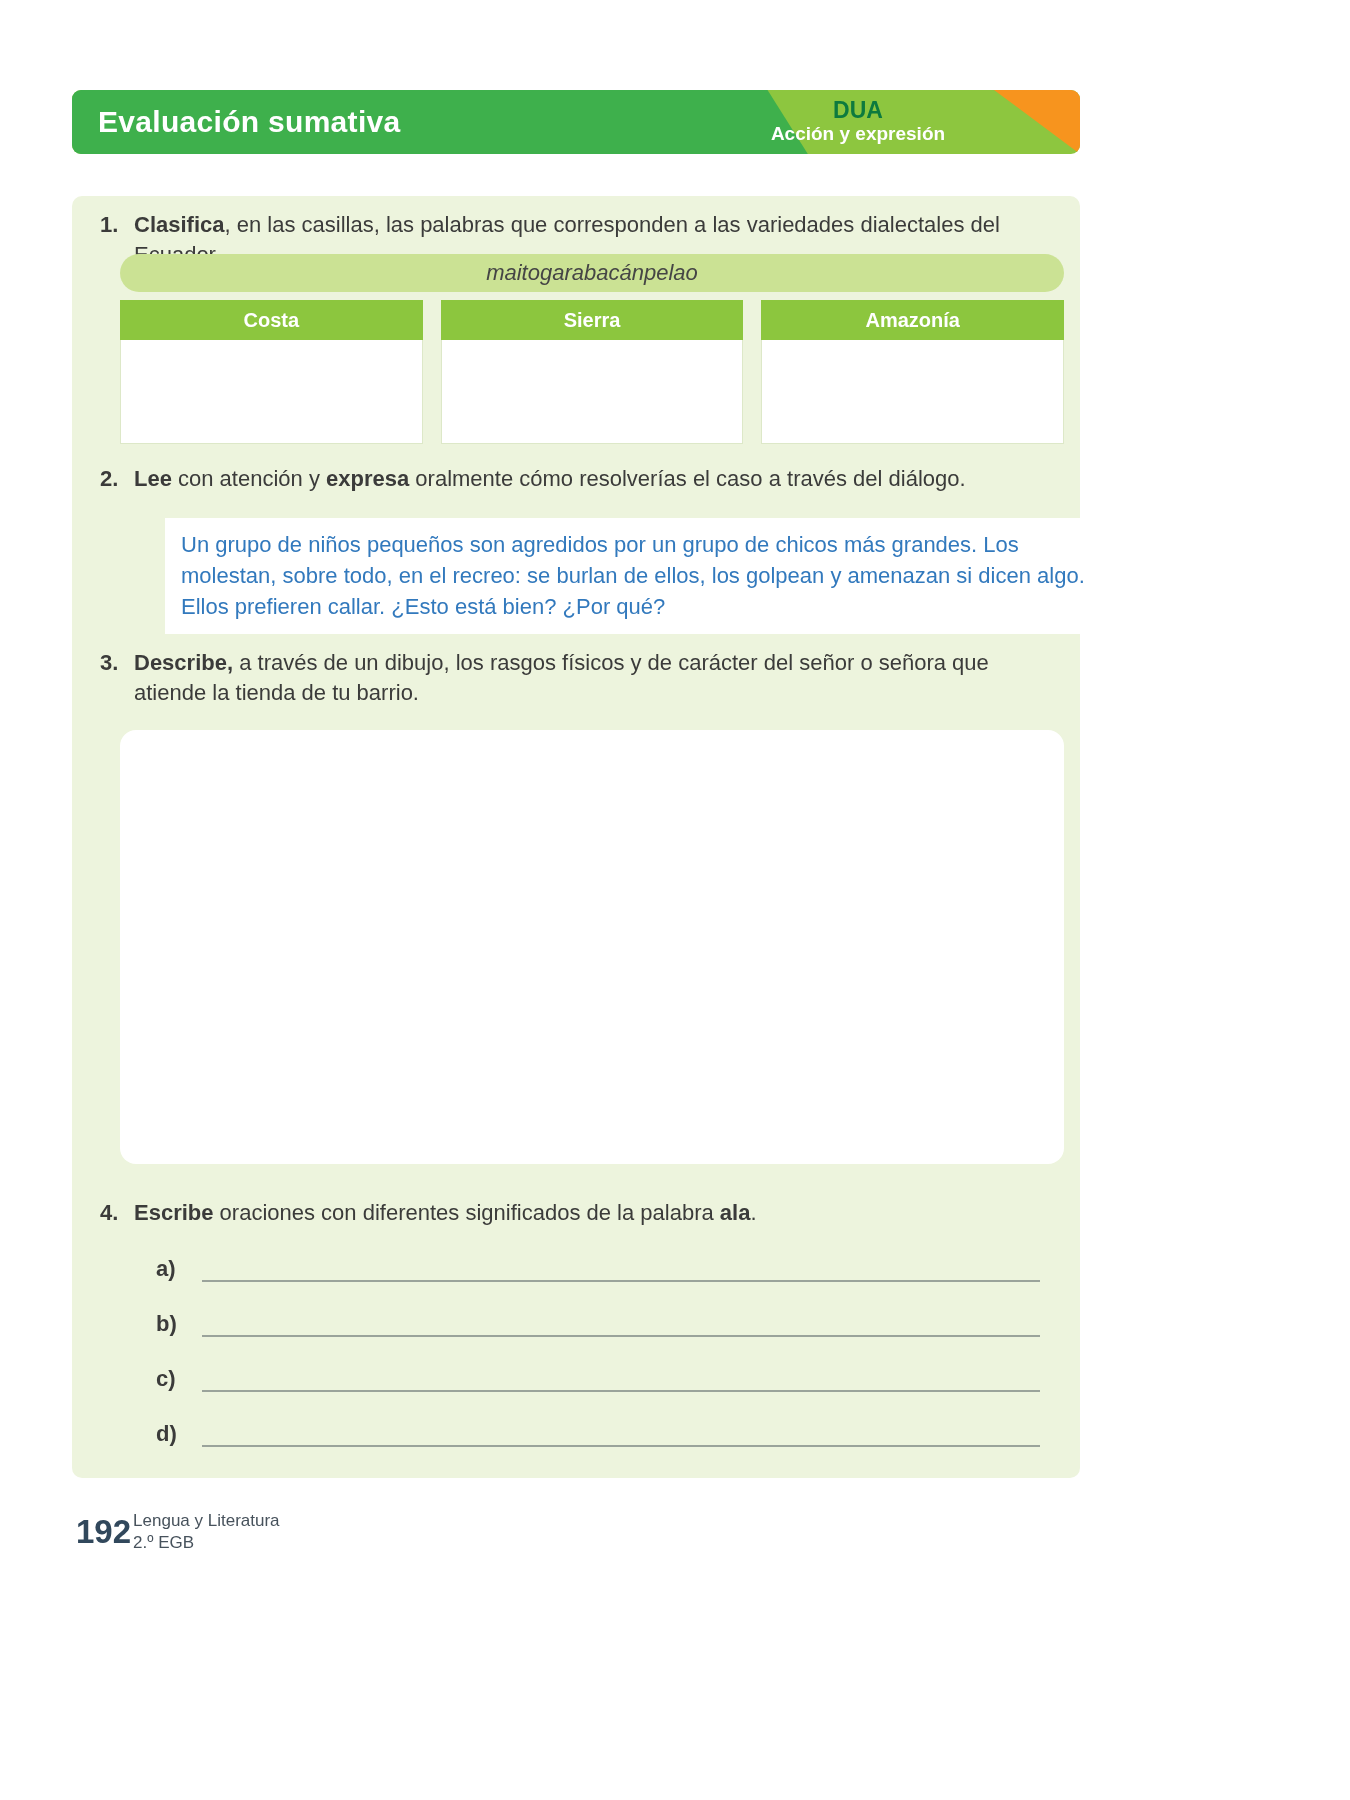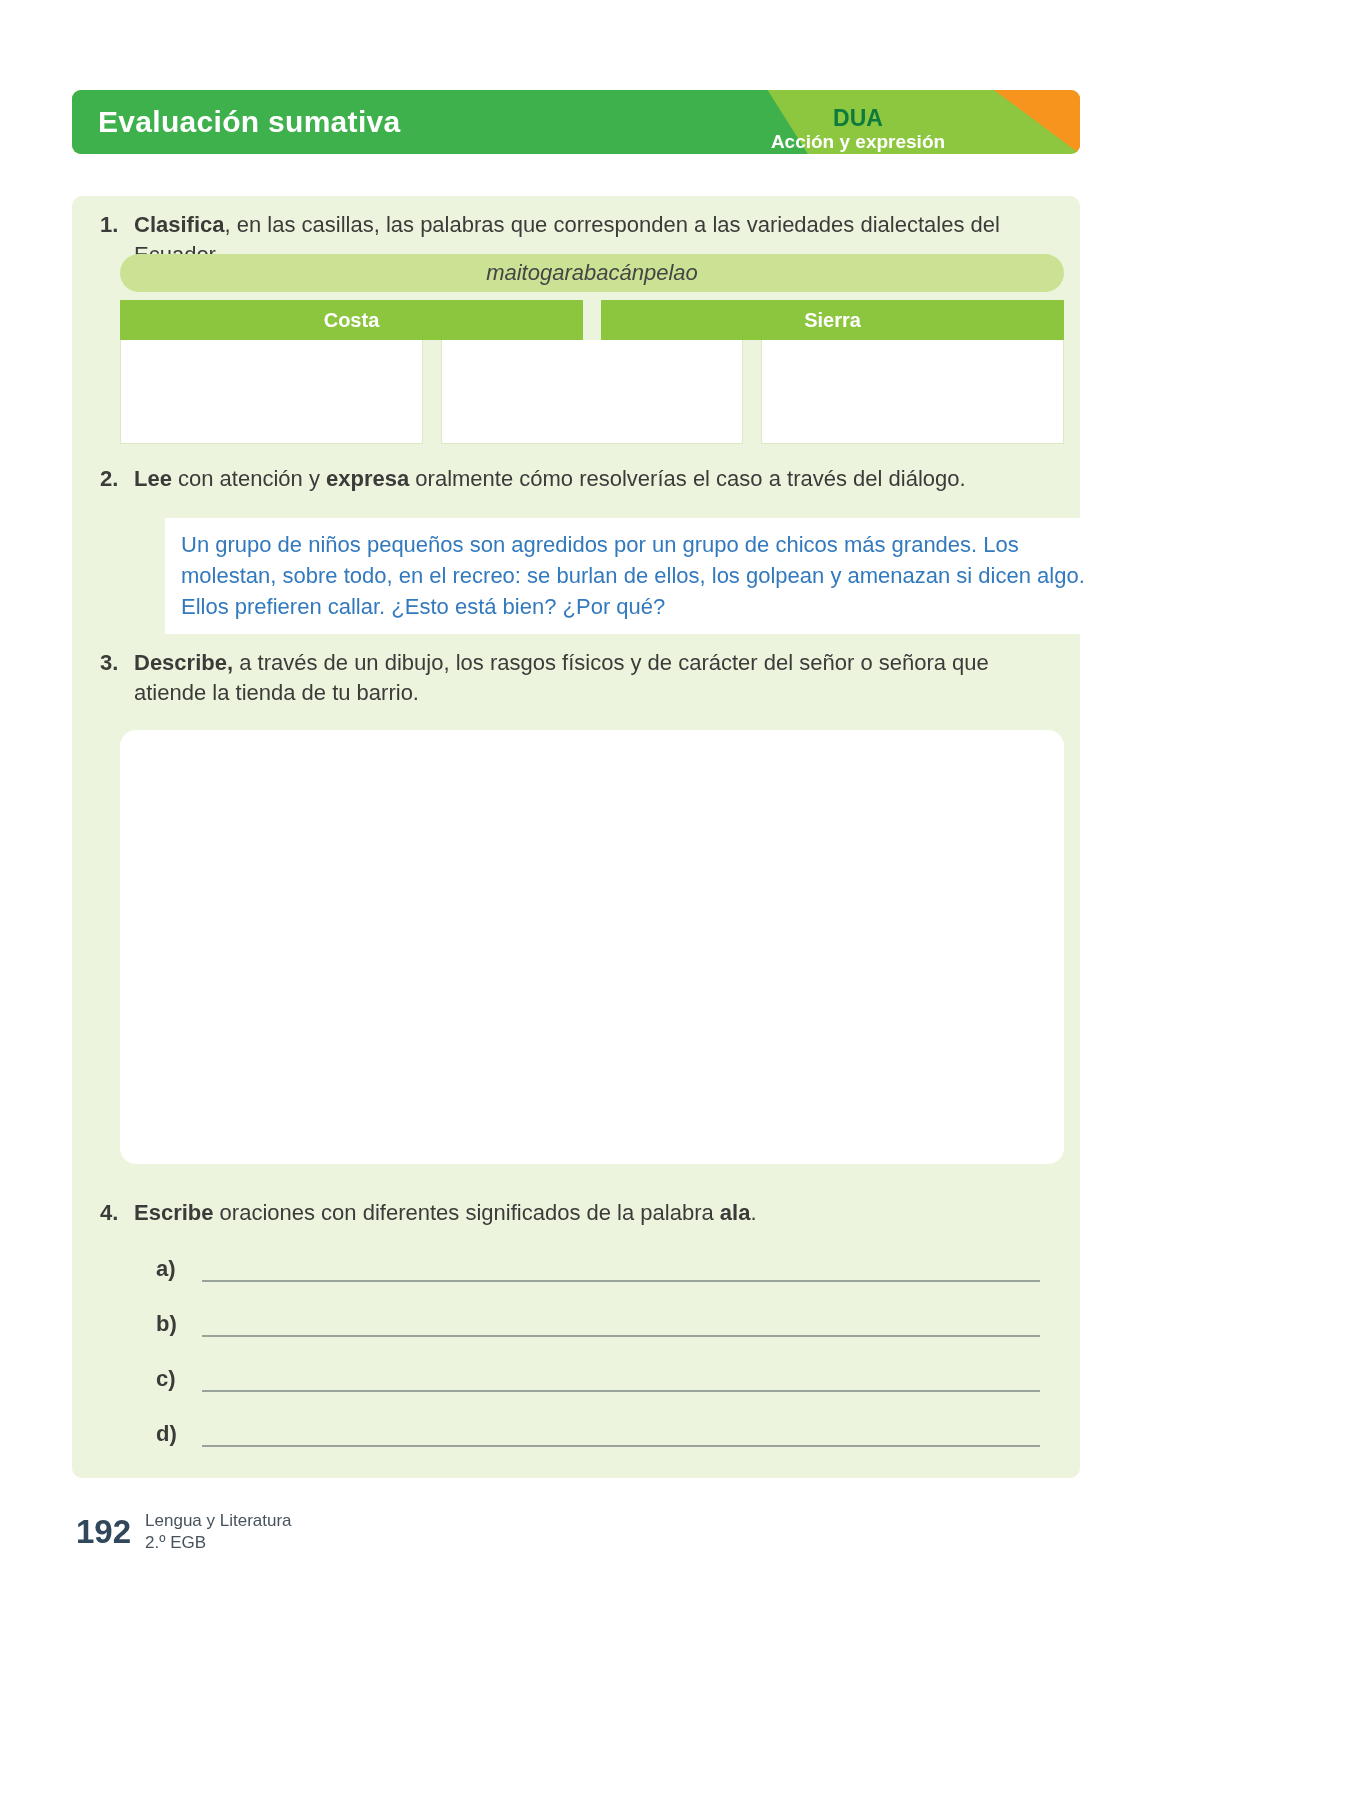--- a/index.html
+++ b/index.html
@@ -8,21 +8,21 @@
 
   
   .header { position:absolute; left:72px; top:90px; width:1008px; height:64px;
             border-radius:9px; background:#8dc63f; overflow:hidden; }
   .header-left { position:absolute; inset:0; background:#3eb04c;
                  clip-path:polygon(0 0, 69% 0, 73% 100%, 0 100%); }
   .header-corner { position:absolute; right:0; top:0; width:86px; height:64px;
                    background:#f7941e; clip-path:polygon(0 0, 100% 0, 100% 100%); }
   .header-title { position:absolute; left:26px; top:50%; transform:translateY(-50%);
                   color:#ffffff; font-size:30px; font-weight:bold; letter-spacing:.3px; }
-  .header-dua { position:absolute; right:72px; top:7px; width:300px; text-align:center;margin-top:8px; }
+  .header-dua { position:absolute; right:72px; top:7px; width:300px; text-align:center; }
   .dua-title { color:#0d7a3e; font-weight:bold; font-size:23px; line-height:1.15; }
   .dua-sub { color:#ffffff; font-weight:bold; font-size:19px; line-height:1.15; }
 
   
   .panel { position:absolute; left:72px; top:196px; width:1008px; height:1282px;
            background:#edf4dd; border-radius:10px; }
 
   .q { position:absolute; left:28px; width:952px; display:flex;
        font-size:22px; color:#3b3b3a; line-height:1.38; }
   .qnum { font-weight:bold; width:34px; flex:none; }
@@ -57,21 +57,21 @@
 
   
   .ans { position:absolute; left:84px; width:884px; display:flex; align-items:flex-end; }
   .ans-label { font-weight:bold; font-size:22px; color:#3b3b3a; width:38px; flex:none; }
   .ans-line { flex:1; height:30px; border-bottom:2px solid #9aa39a; margin-left:8px; }
   .ans-a { top:1056px; } .ans-b { top:1111px; } .ans-c { top:1166px; } .ans-d { top:1221px; }
 
   
   .footer { position:absolute; left:76px; top:1510px; display:flex; align-items:center; }
   .footer-num { font-size:33px; font-weight:bold; color:#31485c; }
-  .footer-text { margin-left:14px; font-size:17px; color:#47525c; line-height:1.3; }
+  .footer-text { margin-left:2px; font-size:17px; color:#47525c; line-height:1.3; }
 </style>
 </head>
 <body>
 
 <div class="page">
 
   <div class="header">
     <div class="header-left"></div>
     <div class="header-corner"></div>
     <div class="header-title">Evaluación sumativa</div>
@@ -92,20 +92,21 @@
       <span>maito</span>
       <span>gara</span>
       <span>bacán</span>
       <span>pelao</span>
     </div>
 
     <div class="dtable">
       <div class="trow">
         <div class="th">Costa</div>
         <div class="th">Sierra</div>
+        <div class="th">Amazonía</div>
       </div>
       <div class="trow">
         <div class="td"></div>
         <div class="td"></div>
         <div class="td"></div>
       </div>
     </div>
 
     <div class="q q2">
       <span class="qnum">2.</span>

